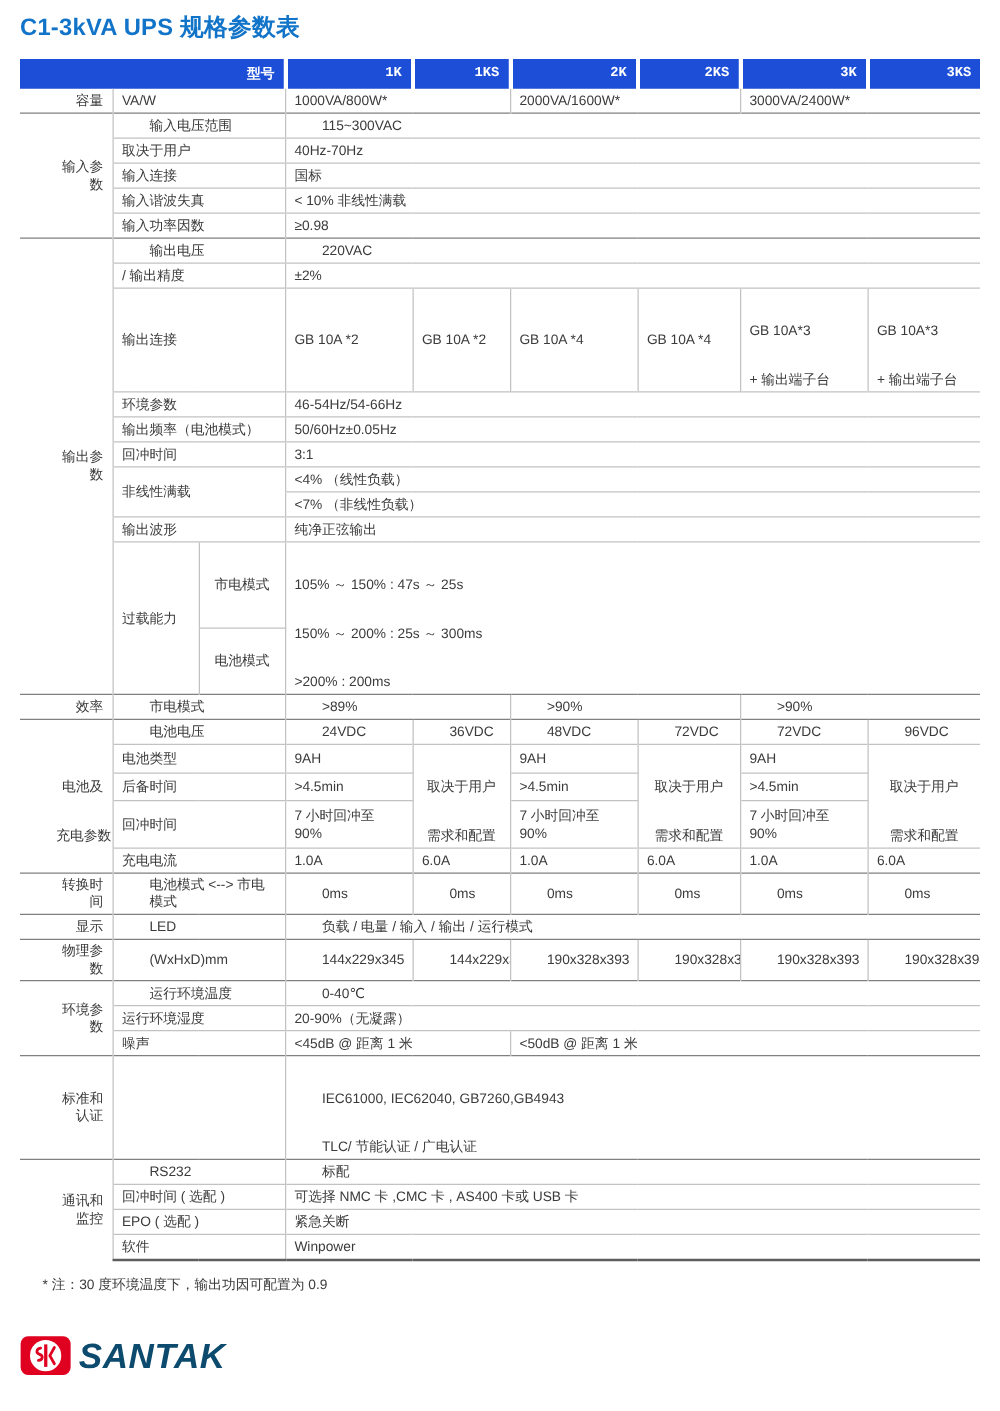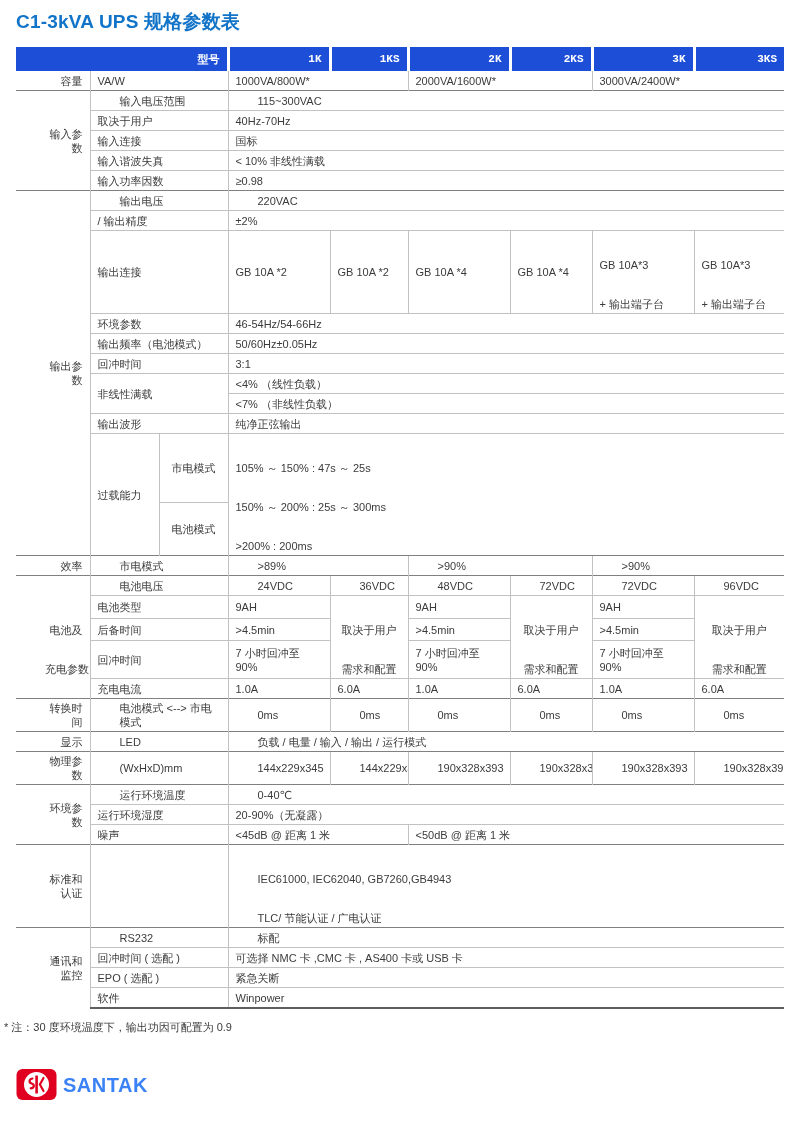--- a/index.html
+++ b/index.html
@@ -27,27 +27,27 @@
   td.cat{border-left:none;text-align:right;padding:2px 2px;}
   td.sub{text-align:center;}
   tr.first td{border-top:none;}
   tr.sec td{border-top:1.5px solid #808080;padding-left:29px;}
   tr.last td{border-bottom:2.5px solid #5e5e5e;}
   tr[data-name="output-connections"] td{height:32px;}
   tr[data-name="standards-certification"] td{height:32px;}
   tr[data-name="overload-line-mode"] td{height:21px;}
   .cell-line{white-space:nowrap;margin-top:25px;}
   .footnote{
-    margin:11px 0 0 4px;font-size:11px;color:#3b3b3b;
+    margin:11px 0 0 34px;font-size:11px;color:#3b3b3b;
   }
   .logo{
     position:absolute;left:16px;top:1068px;display:flex;align-items:center;gap:6px;
   }
   .logo-text{
-    color:#3b82f6;font-weight:bold;font-size:20px;letter-spacing:0.5px;line-height:32px;
+    color:#0c4a6e;font-weight:bold;font-size:28px;letter-spacing:0.5px;line-height:32px;font-style:italic;
   }
 </style>
 </head>
 <body>
 
 <div class="page" data-name="spec-sheet-page">
 
   <h1 class="page-title" data-name="page-title">C1-3kVA UPS 规格参数表</h1>
 
   <table class="spec" data-name="spec-table">

